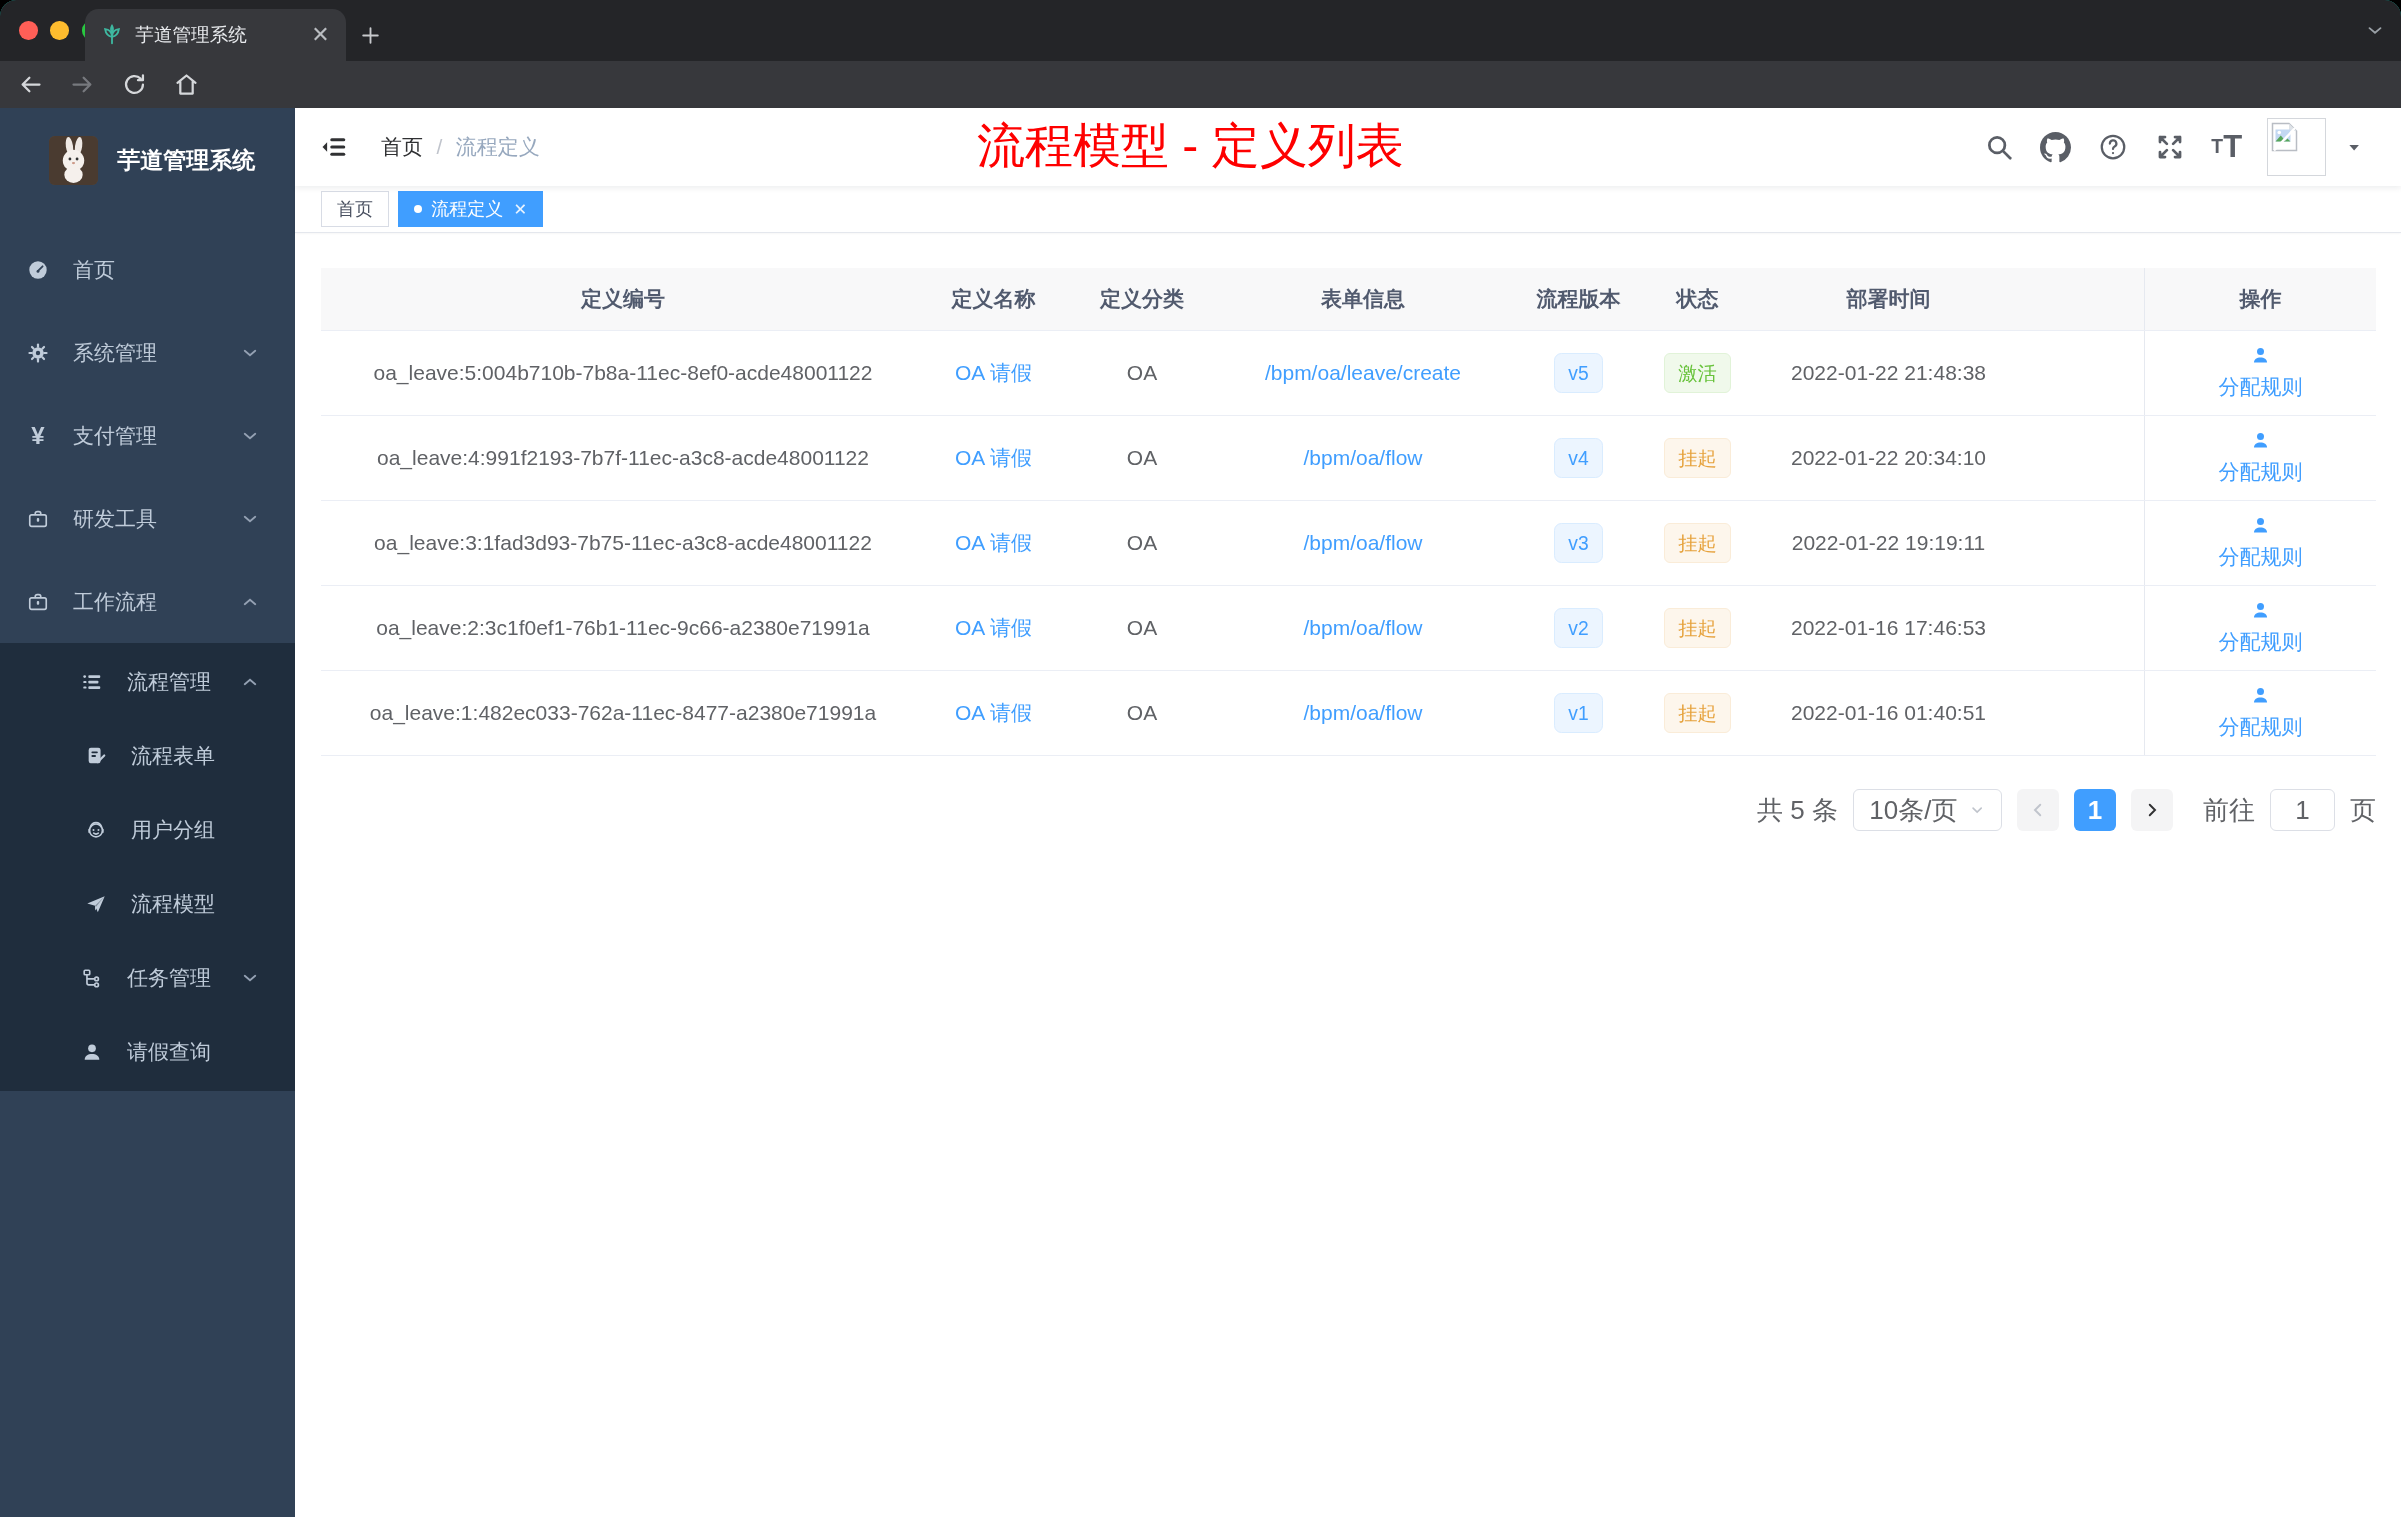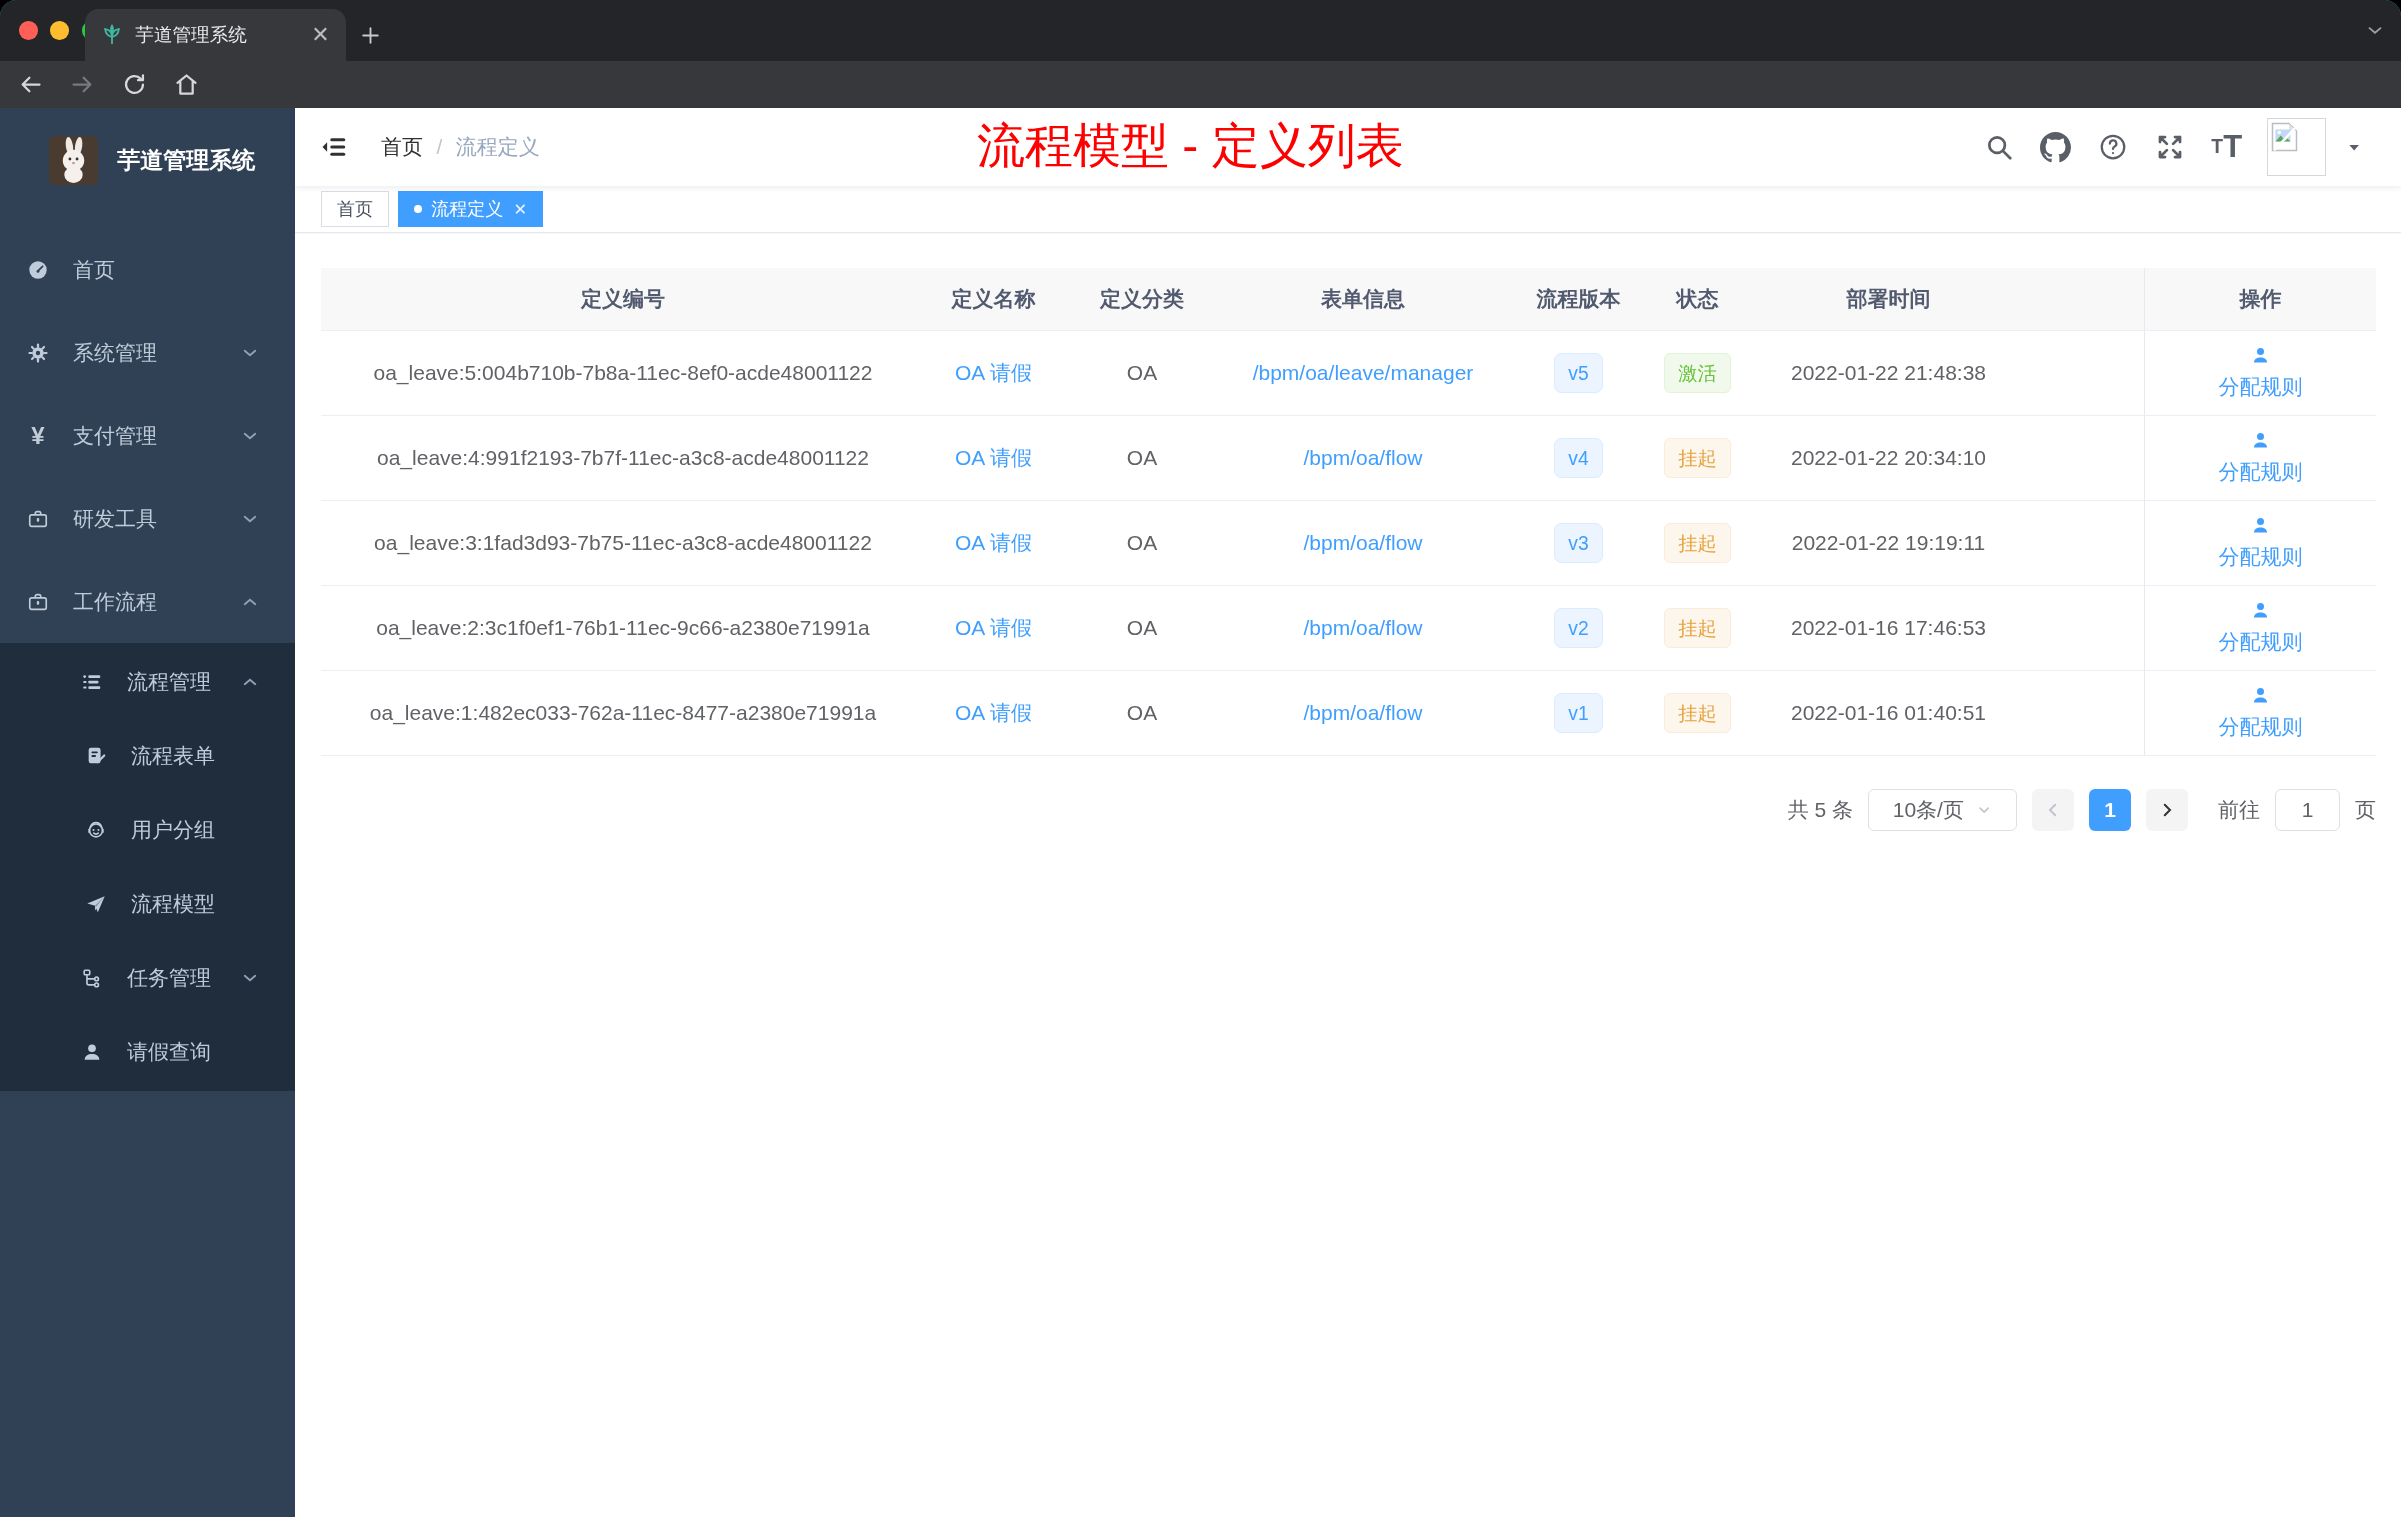--- a/index.html
+++ b/index.html
@@ -86,21 +86,21 @@
   .c-time { width:293px; } .c-sp { flex:1; }
   .c-act { width:232px; border-left:0.7px solid #e6e9f0; }
   .lnk { color:#409eff; cursor:pointer; white-space:nowrap; }
   .vbadge { display:inline-block; padding:0 13.4px; height:40px; line-height:39px; background:#ecf5ff; border:0.7px solid #d9ecff; border-radius:7.4px; color:#409eff; font-size:19.3px; }
   .sbadge { display:inline-block; padding:0 13.4px; height:40px; line-height:39px; border-radius:6px; font-size:19.3px; white-space:nowrap; }
   .sbadge.success { background:#f0f9eb; border:0.7px solid #e1f3d8; color:#67c23a; }
   .sbadge.warning { background:#fdf6ec; border:0.7px solid #faecd8; color:#e6a23c; }
   .actlnk { color:#409eff; display:flex; align-items:center; gap:7.4px; cursor:pointer;flex-direction:column; }
 
   
-  .pager { width:2055px; margin-top:33px; display:flex; align-items:center; justify-content:flex-end; font-size:21px; color:#606266; }
+  .pager { width:2055px; margin-top:33px; display:flex; align-items:center; justify-content:flex-end; font-size:26px; color:#606266; }
   .pager > * { margin-left:15px; }
   .ptotal { white-space:nowrap; }
   .psel { width:149px; height:42px; border:0.7px solid #dcdfe6; border-radius:6px; display:flex; align-items:center; justify-content:center; gap:12px; color:#606266; background:#fff; }
   .pbtn { width:42px; height:42px; border-radius:6px; background:#f4f4f5; display:flex; align-items:center; justify-content:center; }
   .pbtn.prev { color:#c0c4cc; } .pbtn.next { color:#303133; }
   .pcur { width:42px; height:42px; border-radius:6px; background:#409eff; color:#fff; display:flex; align-items:center; justify-content:center; font-weight:bold; }
   .pgoto { margin-left:30px; white-space:nowrap; }
   .pinput { width:65px; height:42px; border:0.7px solid #dcdfe6; border-radius:6px; display:flex; align-items:center; justify-content:center; color:#606266; background:#fff; }
   .punit { white-space:nowrap; }
   svg { display:block; }
@@ -486,21 +486,21 @@
             <div class="cell c-act">操作</div>
           </div>
 
           <div class="trow">
             <div class="cell c-id">oa_leave:5:004b710b-7b8a-11ec-8ef0-acde48001122</div>
             <div class="cell c-name">
                 <span class="lnk">OA 请假</span>
               </div>
             <div class="cell c-cat">OA</div>
             <div class="cell c-form">
-                <span class="lnk">/bpm/oa/leave/manager</span>
+                <span class="lnk">/bpm/oa/leave/create</span>
               </div>
             <div class="cell c-ver">
                 <span class="vbadge">v5</span>
               </div>
             <div class="cell c-status">
                 <span class="sbadge success">激活</span>
               </div>
             <div class="cell c-time">2022-01-22 21:48:38</div>
             <div class="cell c-sp"></div>
             <div class="cell c-act">

